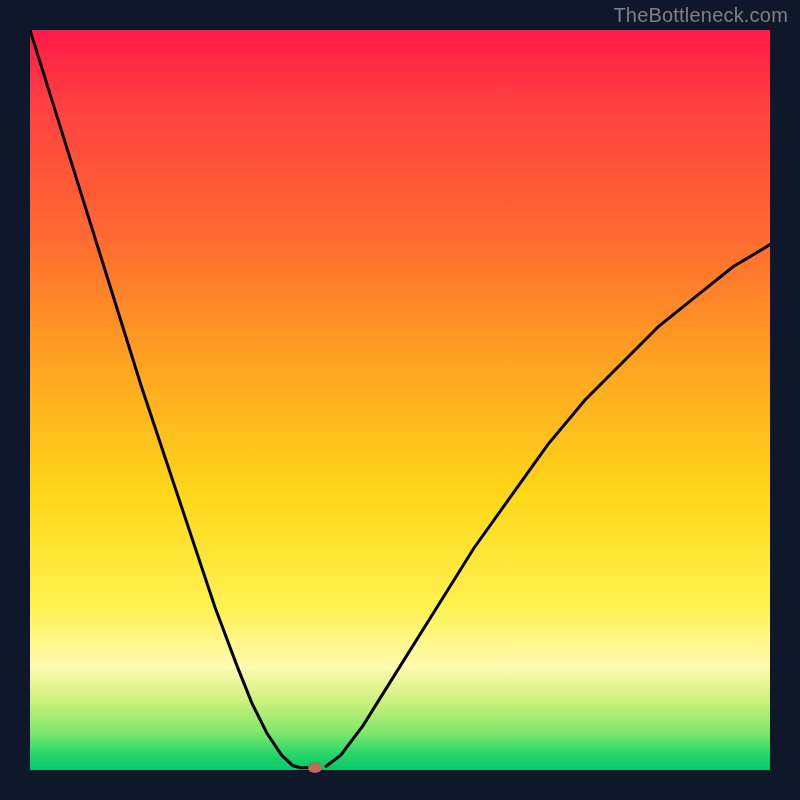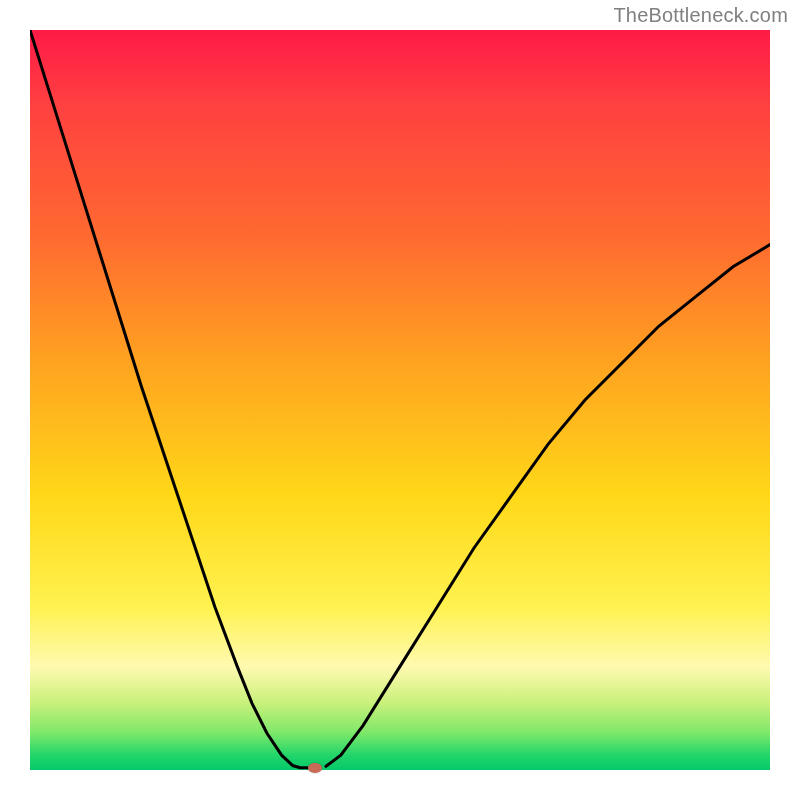--- a/index.html
+++ b/index.html
@@ -10,21 +10,21 @@
     background: #000;
     overflow: hidden;
     font-family: Arial, Helvetica, sans-serif;
   }
   .frame {
     position: absolute;
     left: 0;
     top: 0;
     width: 800px;
     height: 800px;
-    background: #ffffff;
+    background: #0f172a;
   }
   .plot-bg {
     position: absolute;
     left: 30px;
     top: 30px;
     width: 740px;
     height: 740px;
     
     background: linear-gradient(
       to bottom,

